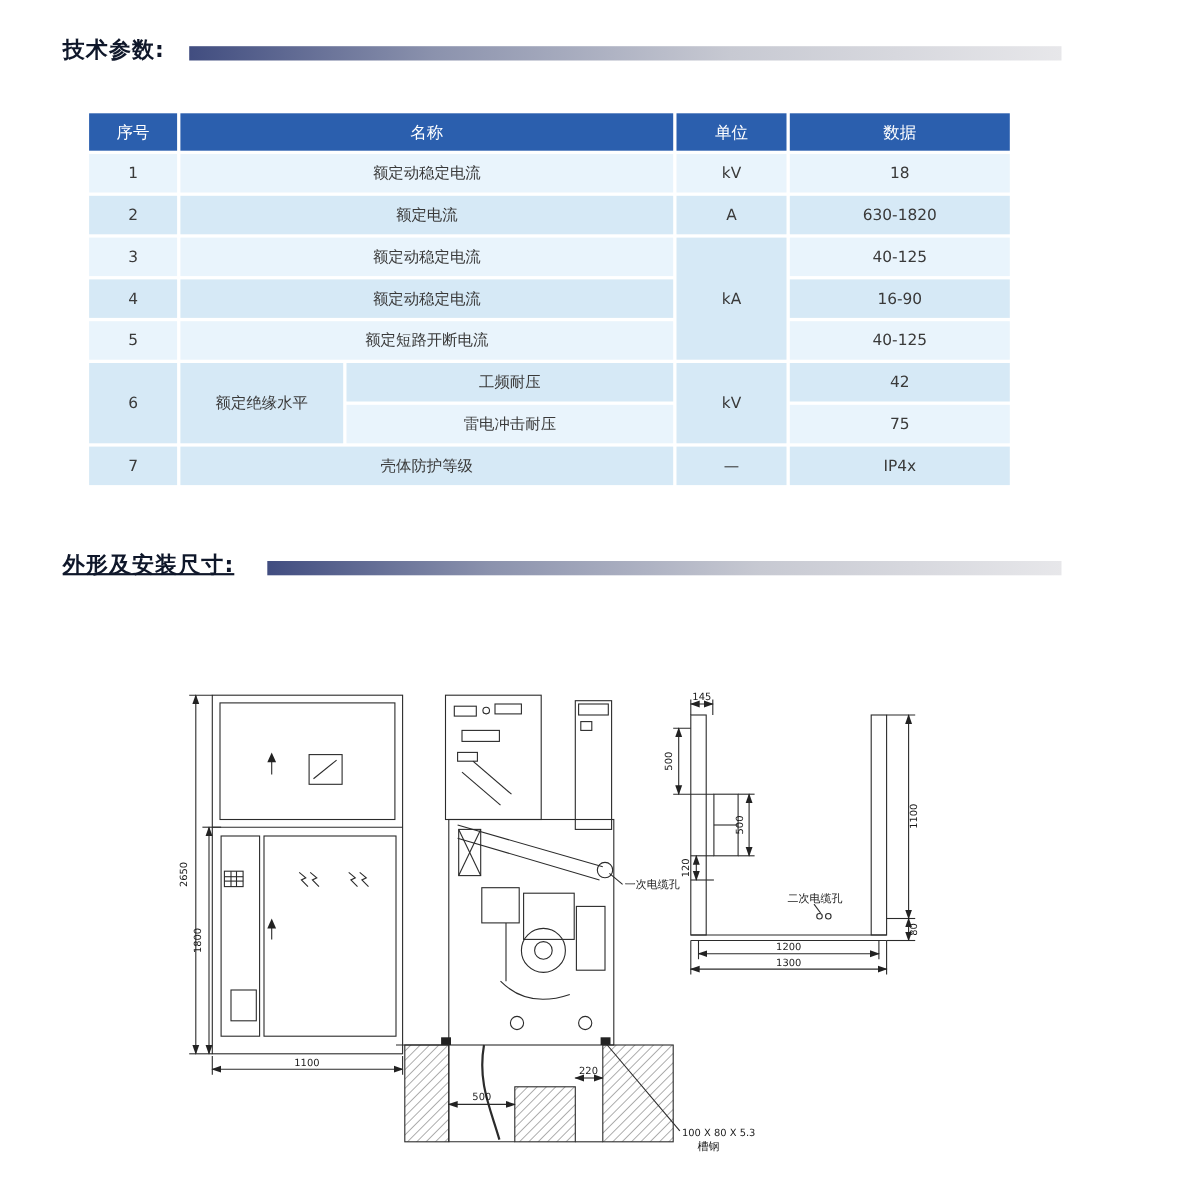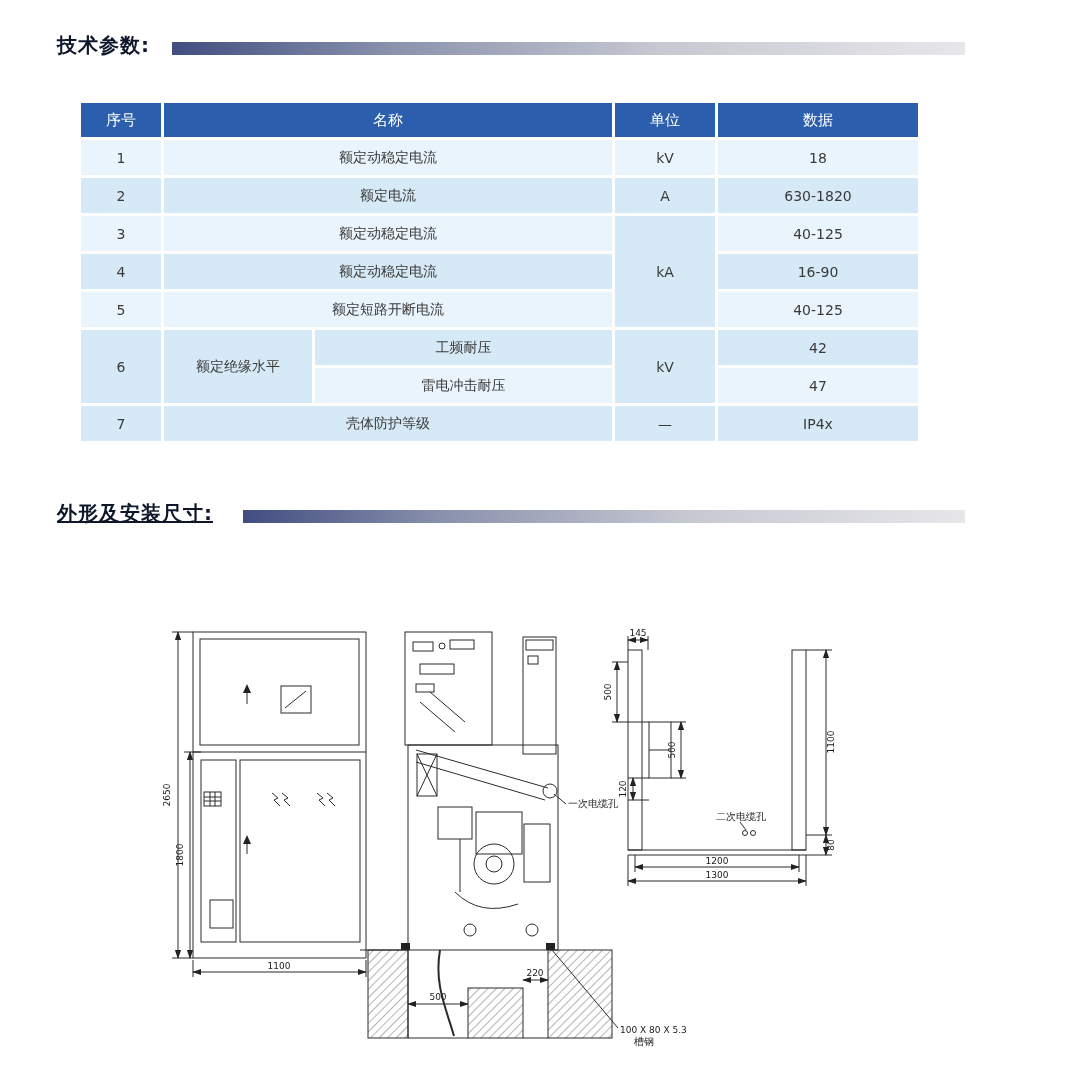--- a/index.html
+++ b/index.html
@@ -88,21 +88,21 @@
       </tr>
       <tr>
         <td class="M" rowspan="2">6</td>
         <td class="M" rowspan="2">额定绝缘水平</td>
         <td class="M">工频耐压</td>
         <td class="M" rowspan="2">kV</td>
         <td class="M">42</td>
       </tr>
       <tr>
         <td class="L">雷电冲击耐压</td>
-        <td class="L">47</td>
+        <td class="L">75</td>
       </tr>
       <tr>
         <td class="M">7</td>
         <td class="M" colspan="2">壳体防护等级</td>
         <td class="M">—</td>
         <td class="M">IP4x</td>
       </tr>
     </tbody>
   </table>
 

